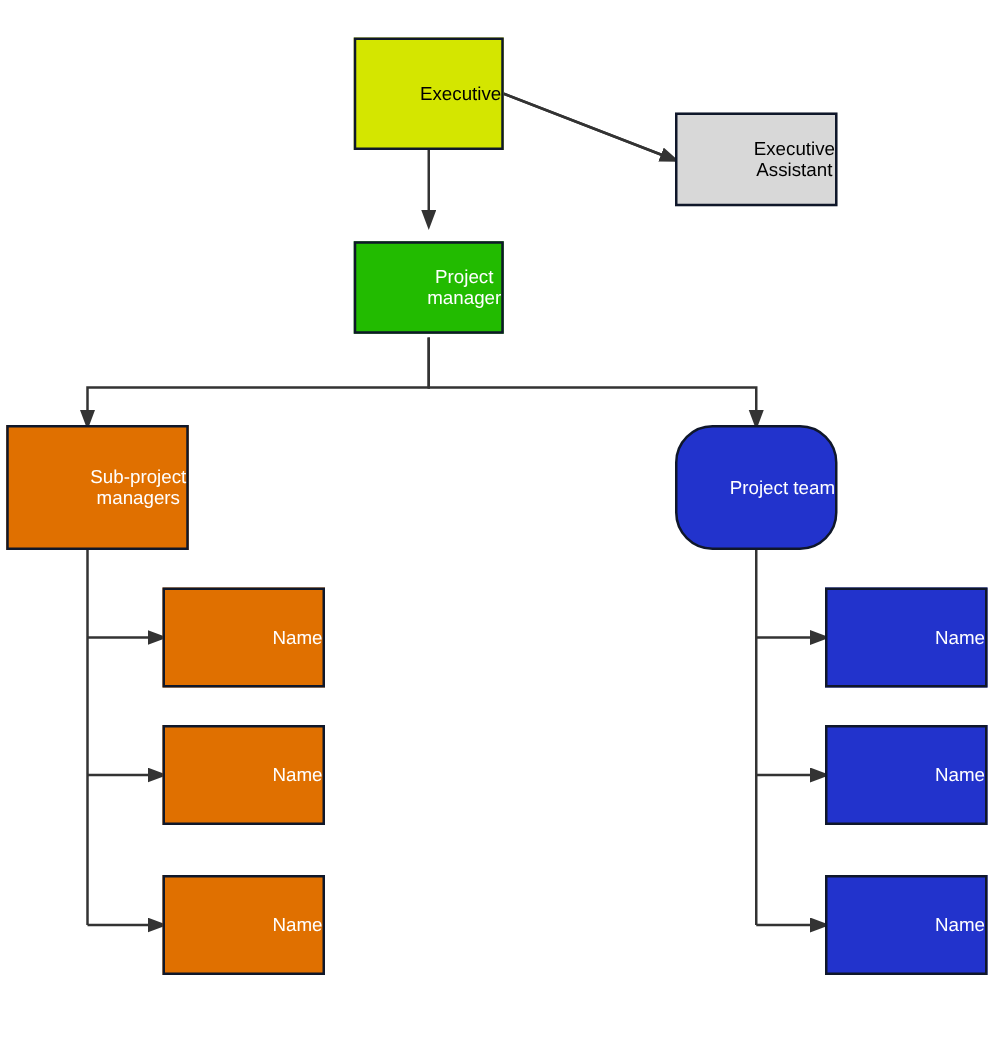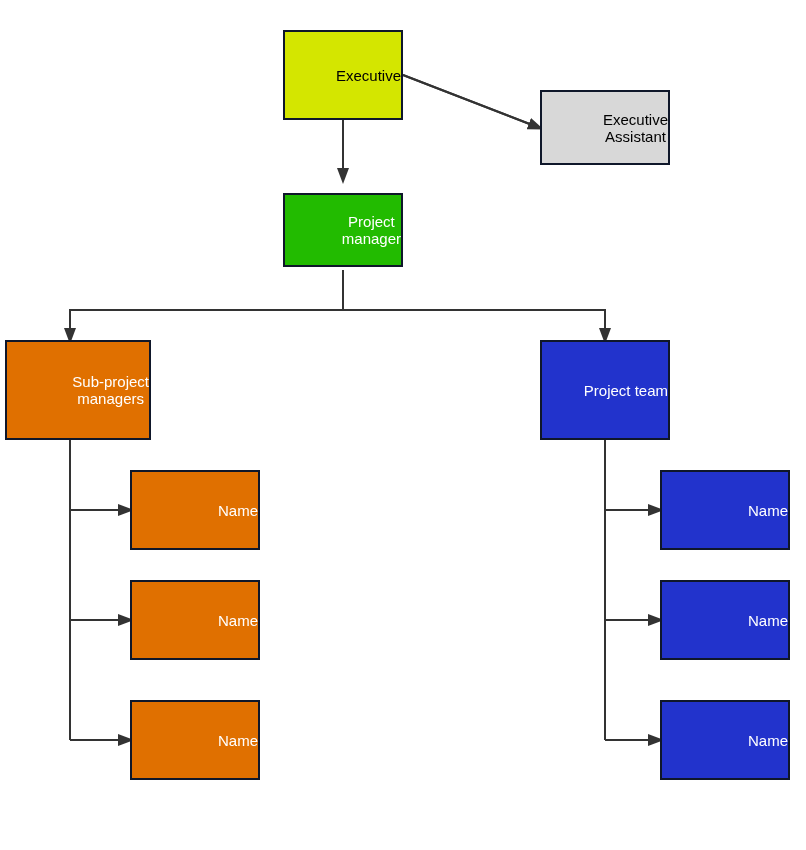--- a/index.html
+++ b/index.html
@@ -55,20 +55,21 @@
       height: 100px;
       left: 5px;
       top: 340px;
     }
     .box-project-team {
       background: #2233cc;
       width: 130px;
       height: 100px;
       left: 540px;
       top: 340px;
+      border-radius: 30px;
     }
     .box-orange-1 {
       background: #e07000;
       width: 130px;
       height: 80px;
       left: 130px;
       top: 470px;
     }
     .box-orange-2 {
       background: #e07000;

